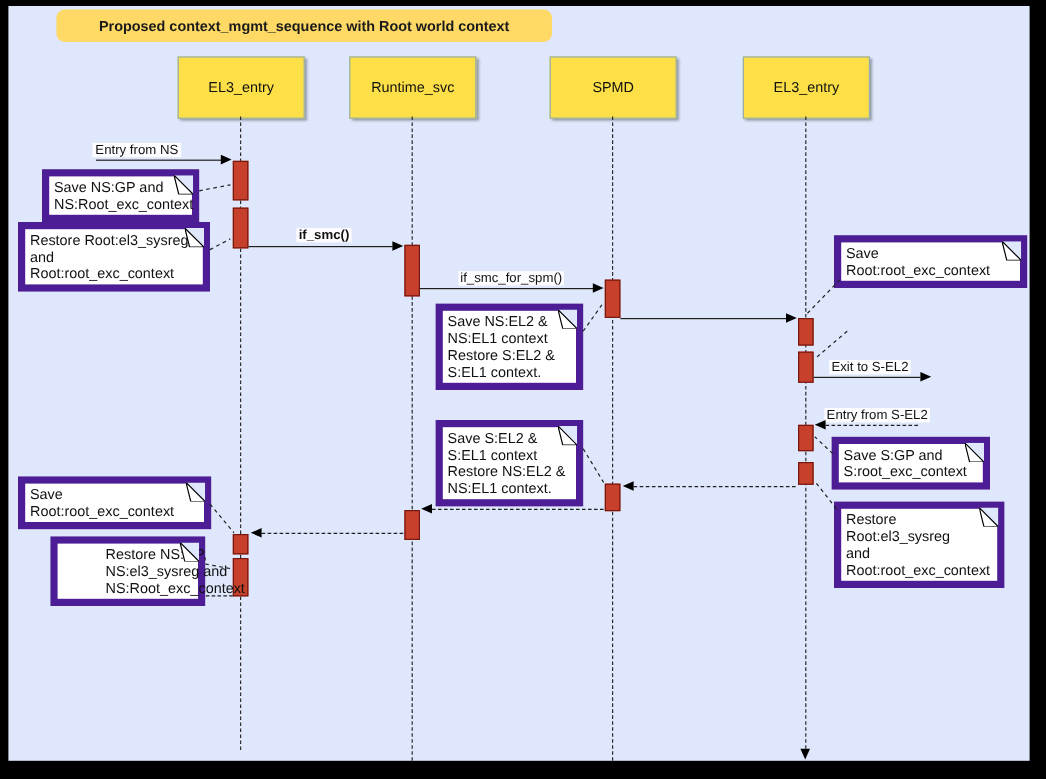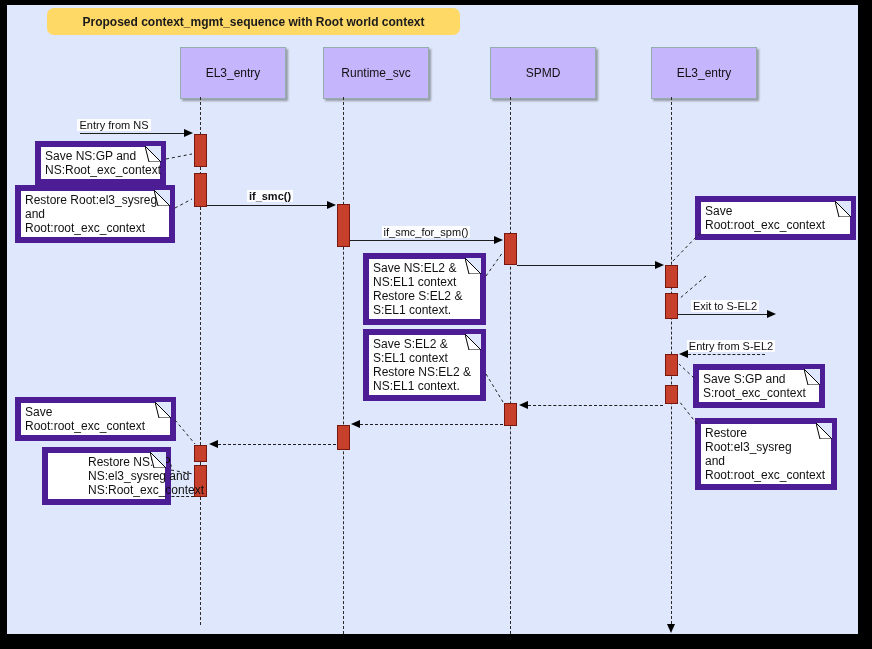--- a/index.html
+++ b/index.html
@@ -4,23 +4,23 @@
 <style>
   html,body{margin:0;padding:0;background:#000;}
   #canvas{position:relative;width:872px;height:649px;background:#000;overflow:hidden;
           font-family:"Liberation Sans",sans-serif;color:#111;}
   #paper{position:absolute;left:7px;top:5px;width:851px;height:629px;background:#dee7fb;}
 
   .banner{position:absolute;left:47px;top:8px;width:413px;height:27px;background:#ffd966;
           border-radius:7px;display:flex;align-items:center;justify-content:center;
           font-size:12px;font-weight:bold;color:#1a1a1a;}
 
-  .head{position:absolute;width:104px;height:50px;background:#c4b5fd;border:1px solid #93aead;
+  .head{position:absolute;width:104px;height:50px;background:#fde047;border:1px solid #93aead;
         box-shadow:2px 2px 2px rgba(60,60,60,.45);display:flex;align-items:center;justify-content:center;
-        font-size:12px;color:#111;margin-left:32px;}
+        font-size:12px;color:#111;}
 
   .lifeline{position:absolute;width:0;border-left:1px dashed #2b2b2b;}
 
   .act{position:absolute;width:13px;background:#c6402c;border:1px solid #76180e;box-sizing:border-box;}
 
   .msg{position:absolute;height:0;border-top:1px solid #1f1f1f;}
   .msg.dashed{border-top:1px dashed #1f1f1f;}
 
   .ah{position:absolute;width:0;height:0;}
   .ah-right{border-top:4px solid transparent;border-bottom:4px solid transparent;border-left:9px solid #000;}
@@ -170,21 +170,21 @@
   <div class="note" style="left:695px;top:418px;width:142px;min-height:52px;">
     <span class="note-text">Restore Root:el3_sysreg
 and
 Root:root_exc_context</span>
     <svg class="fold" width="16" height="16">
         <polygon points="16,0 0,0 16,16" fill="#dee7fb"></polygon>
         <polygon points="0,0 16,16 4,16" fill="#fff" stroke="#000" stroke-width="1"></polygon>
       </svg>
     </div>
 
-  <div class="note" style="left:363px;top:329px;width:123px;min-height:62px;">
+  <div class="note" style="left:363px;top:350px;width:123px;min-height:62px;">
     <span class="note-text">Save S:EL2 &amp;
 S:EL1 context
 Restore NS:EL2 &amp;
 NS:EL1 context.</span>
     <svg class="fold" width="16" height="16">
         <polygon points="16,0 0,0 16,16" fill="#dee7fb"></polygon>
         <polygon points="0,0 16,16 4,16" fill="#fff" stroke="#000" stroke-width="1"></polygon>
       </svg>
     </div>
 

